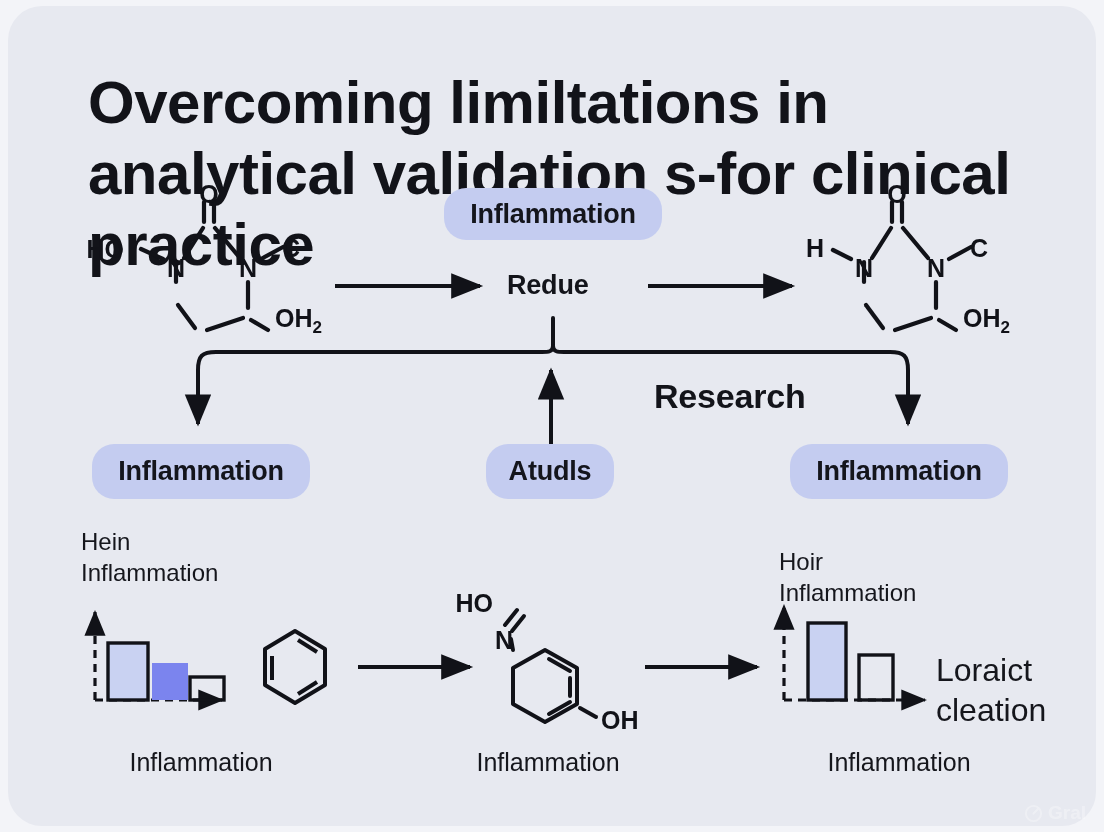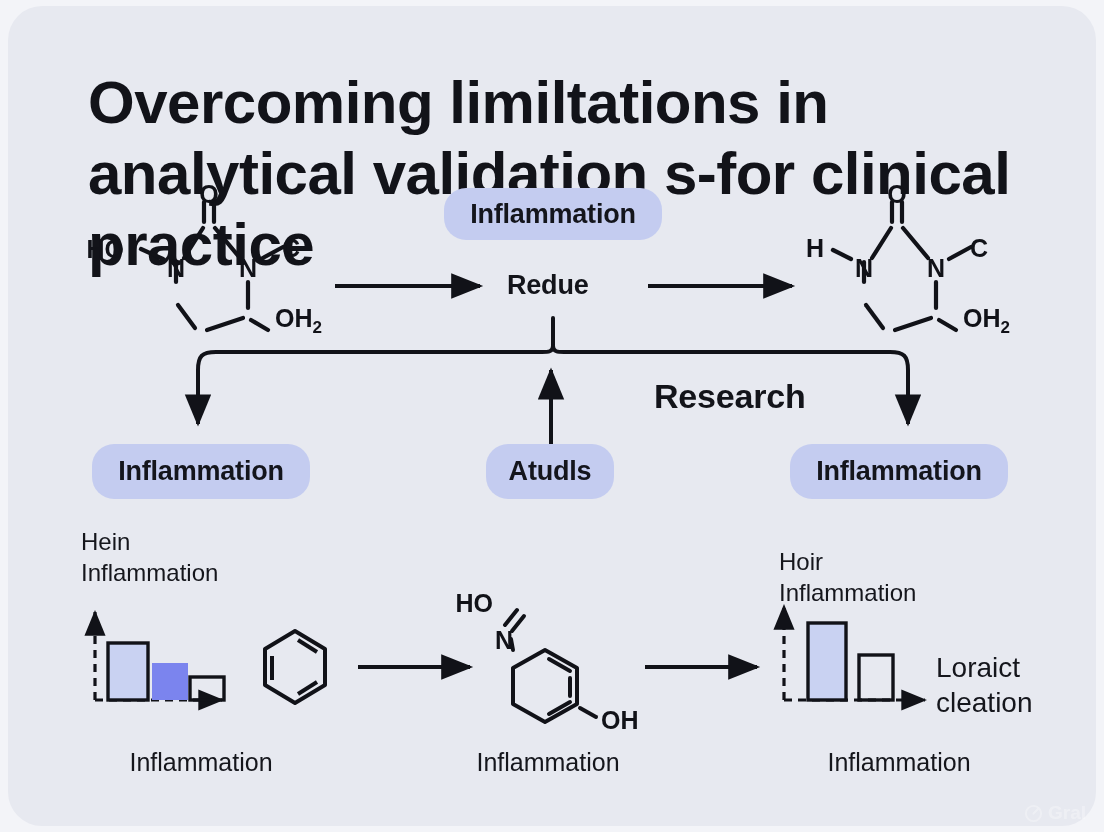--- a/index.html
+++ b/index.html
@@ -73,21 +73,21 @@
     position: absolute;
     color: #15161c;
     font-size: 25px;
     font-weight: 500;
     text-align: center;
     white-space: nowrap;
   }
   .side-label {
     position: absolute;
     color: #15161c;
-    font-size: 28px;
+    font-size: 32px;
     font-weight: 500;
     line-height: 1.25;
     white-space: pre-line;
   }
 
   svg.layer {
     position: absolute;
     left: 0; top: 0;
     width: 1104px;
     height: 832px;

